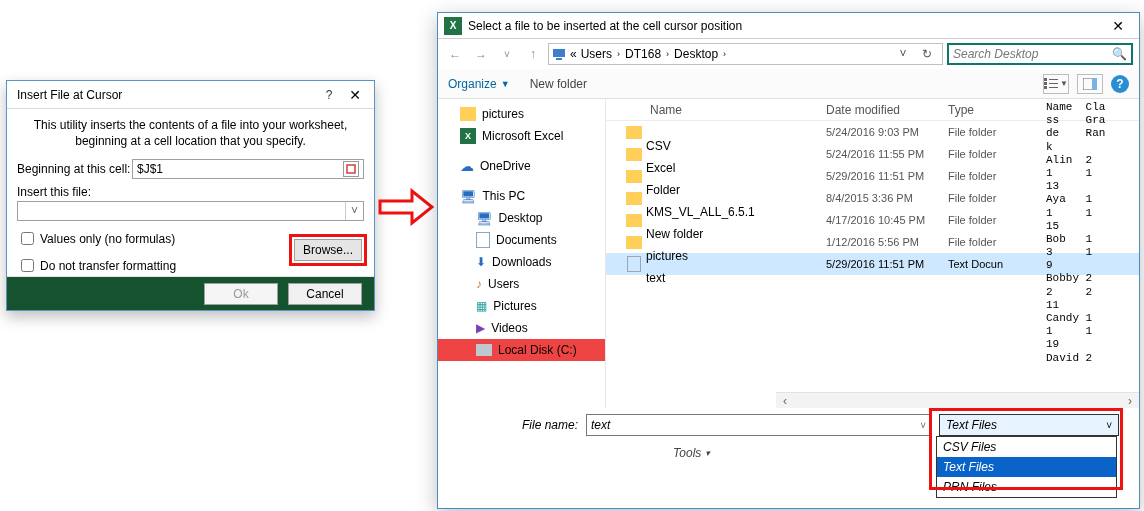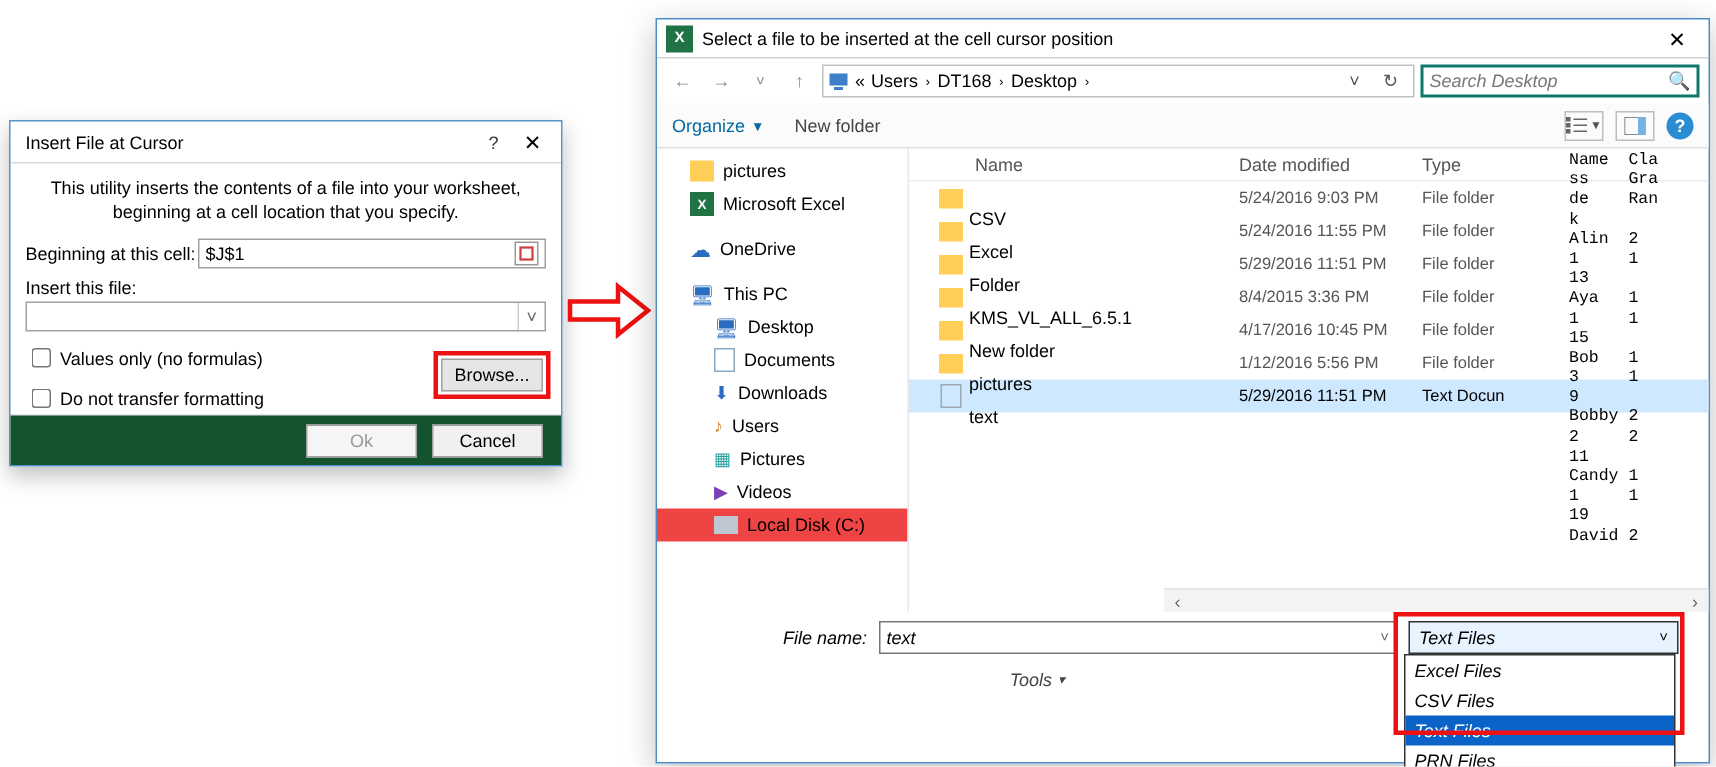--- a/index.html
+++ b/index.html
@@ -399,20 +399,19 @@
       </div>
     </div>
     <div class="tools-row">
       <span class="tools">
         <span>Tools</span>
         <span style="font-size:9px;">▾</span>
       </span>
     </div>
 
     <div class="ft-list" id="ftlist">
-        <div>Excel Files</div>
         <div>CSV Files</div>
         <div class="hi">Text Files</div>
         <div>PRN Files</div>
       </div>
     <div class="ft-hi-box"></div>
   </div>
 </div>
 
 </body></html>

